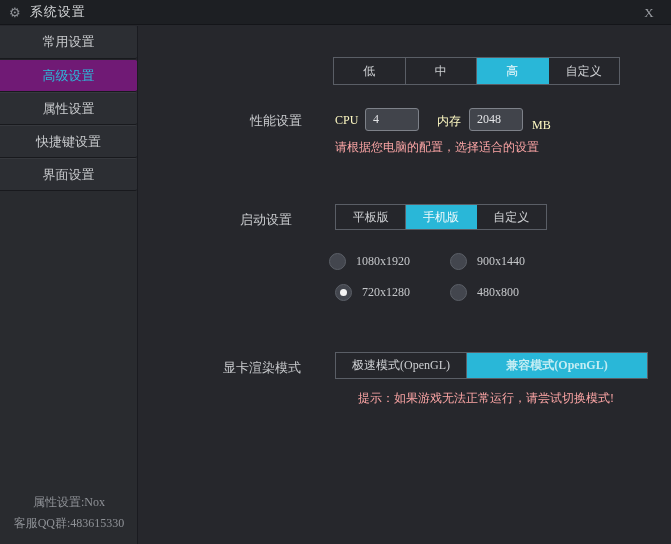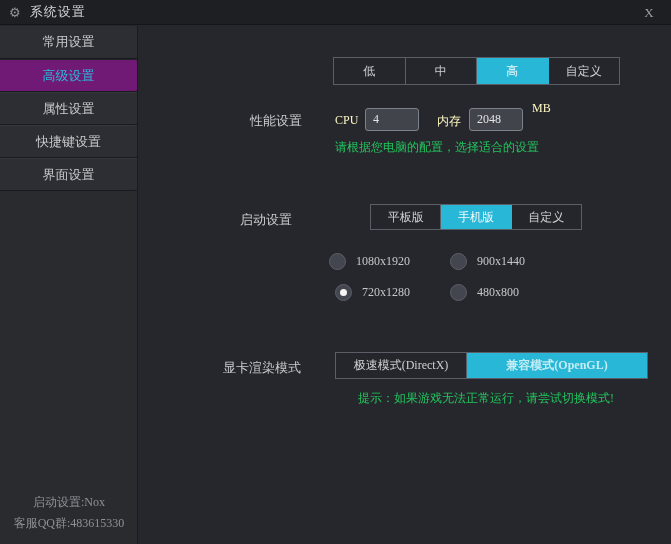--- a/index.html
+++ b/index.html
@@ -59,21 +59,21 @@
   }
   .seg:last-child { border-right:none; }
   .seg.selected { background:#29b7d8; color:#eef9fb; border-color:#29b7d8; }
   .field-label { position:absolute; font-size:12px; color:#fef9c3; }
   .text-input {
     position:absolute; height:23px; width:54px;
     background:#41444b; border:1px solid #7d8189; border-radius:3px;
     color:#e3e4e6; font-size:12px; padding:0 7px;
     font-family:"Liberation Serif","DejaVu Serif",serif;
   }
-  .hint { position:absolute; font-size:12px; color:#22c55e; }
+  .hint { position:absolute; font-size:12px; color:#fca5a5; }
   
   .radio-row { position:absolute; display:flex; align-items:center; }
   .radio-circle {
     width:17px; height:17px; border-radius:50%;
     background:#43464e; border:1px solid #5b5f67;
     display:flex; align-items:center; justify-content:center;
   }
   .radio-dot { width:7px; height:7px; border-radius:50%; background:#f4f4f4; display:none; }
   .radio-row.selected .radio-dot { display:block; }
   .radio-label { margin-left:10px; font-size:12px; color:#c6c8cb; }
@@ -87,43 +87,43 @@
   <span class="close-btn">X</span>
 </div>
 
 <div class="sidebar">
   <div class="side-item">常用设置</div>
   <div class="side-item active">高级设置</div>
   <div class="side-item">属性设置</div>
   <div class="side-item">快捷键设置</div>
   <div class="side-item">界面设置</div>
   <div class="side-footer">
-    <div>启动设置:Nox</div>
+    <div>属性设置:Nox</div>
     <div>客服QQ群:483615330</div>
   </div>
 </div>
 
 <div class="label" style="left:180px; top:72px;margin-top:40px;">性能设置</div>
 <div class="seg-group" style="left:333px; top:57px; width:287px; height:28px;">
   <div class="seg">低</div>
   <div class="seg">中</div>
   <div class="seg selected">高</div>
   <div class="seg">自定义</div>
 </div>
 
 <span class="field-label" style="left:335px; top:113px;">CPU</span>
 <input class="text-input" style="left: 365px; top: 108px;" value="4">
 <span class="field-label" style="left:437px; top:113px;">内存</span>
 <input class="text-input" style="left: 469px; top: 108px;" value="2048">
-<span class="field-label" style="left:532px; top:101px;">MB</span>
+<span class="field-label" style="left:532px; top:118px;">MB</span>
 
 <div class="hint" style="left:335px; top:139px;">请根据您电脑的配置，选择适合的设置</div>
 
 <div class="label" style="left:170px; top:211px;">启动设置</div>
-<div class="seg-group" style="left:335px; top:204px; width:212px; height:26px;margin-left:35px;">
+<div class="seg-group" style="left:335px; top:204px; width:212px; height:26px;">
   <div class="seg">平板版</div>
   <div class="seg selected">手机版</div>
   <div class="seg">自定义</div>
 </div>
 
 <div class="radio-row" style="left:329px; top:253px;">
   <span class="radio-circle"></span>
   <span class="radio-label">1080x1920</span>
 </div>
 <div class="radio-row" style="left:450px; top:253px;text-align:center;">
@@ -136,16 +136,16 @@
     </span>
   <span class="radio-label">720x1280</span>
 </div>
 <div class="radio-row" style="left:450px; top:284px;">
   <span class="radio-circle"></span>
   <span class="radio-label">480x800</span>
 </div>
 
 <div class="label" style="left:179px; top:359px;">显卡渲染模式</div>
 <div class="seg-group" style="left:335px; top:352px; width:313px; height:27px;">
-  <div class="seg" style="flex:0 0 131px;">极速模式(DirectX)</div>
+  <div class="seg" style="flex:0 0 131px;">极速模式(OpenGL)</div>
   <div class="seg selected" style="color:rgba(235,250,250,0.8);font-weight:bold;">兼容模式(OpenGL)</div>
 </div>
 <div class="hint" style="left:335px; top:390px;margin-left:23px;">提示：如果游戏无法正常运行，请尝试切换模式!</div>
 
 </body></html>

